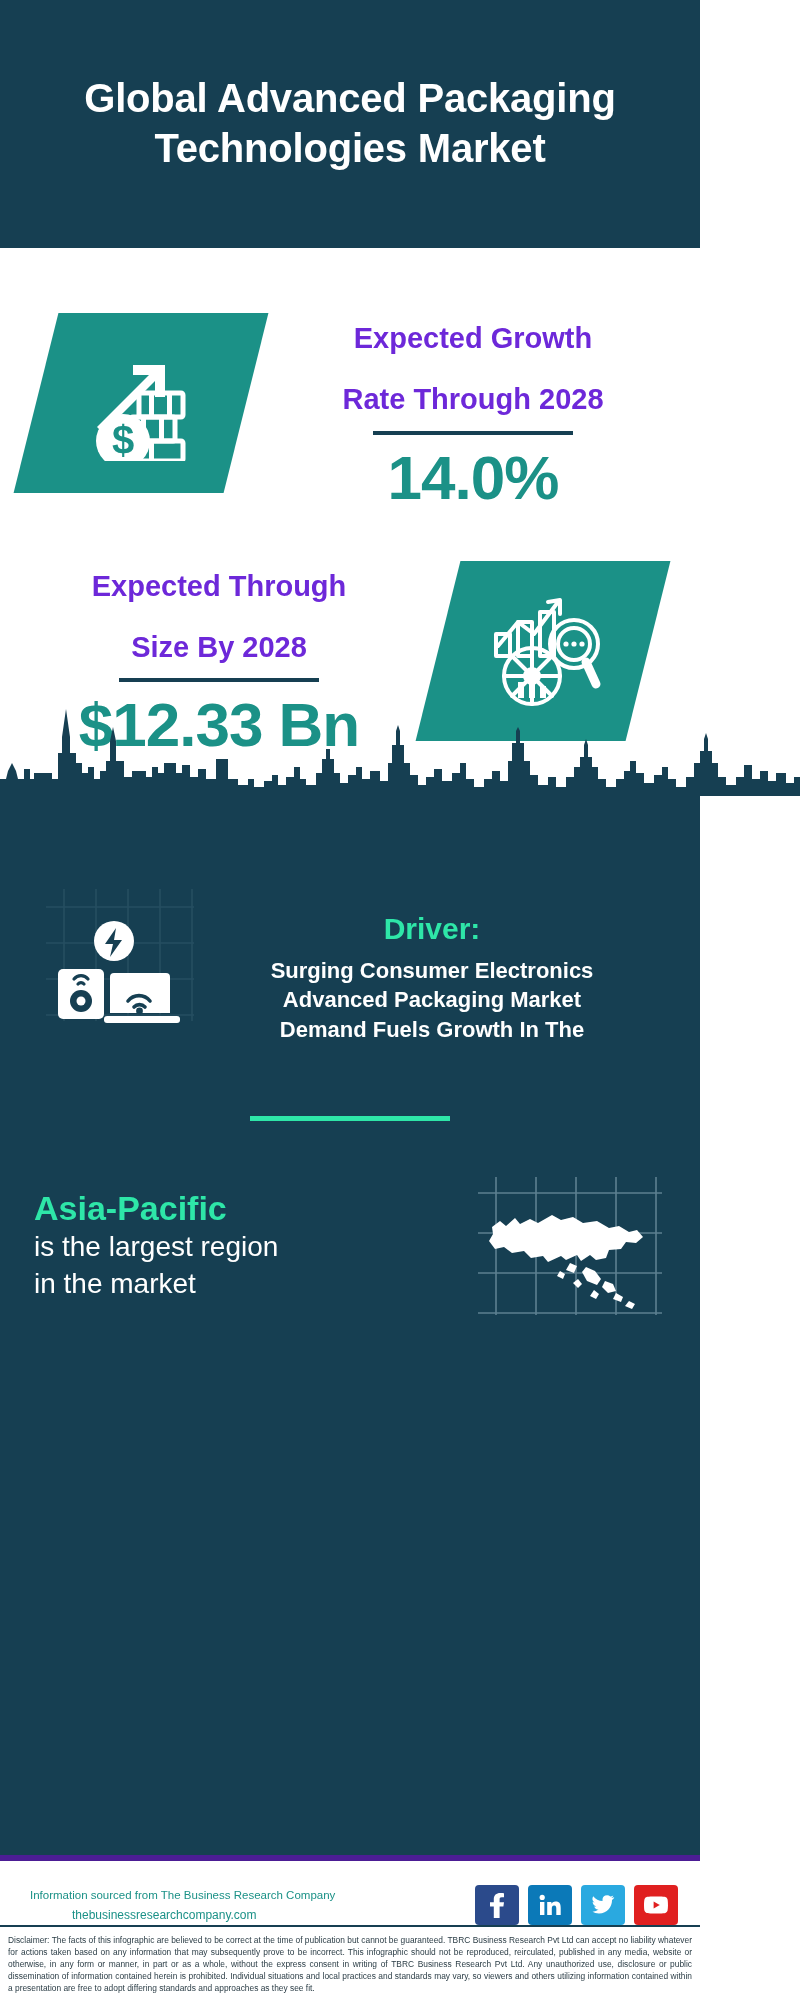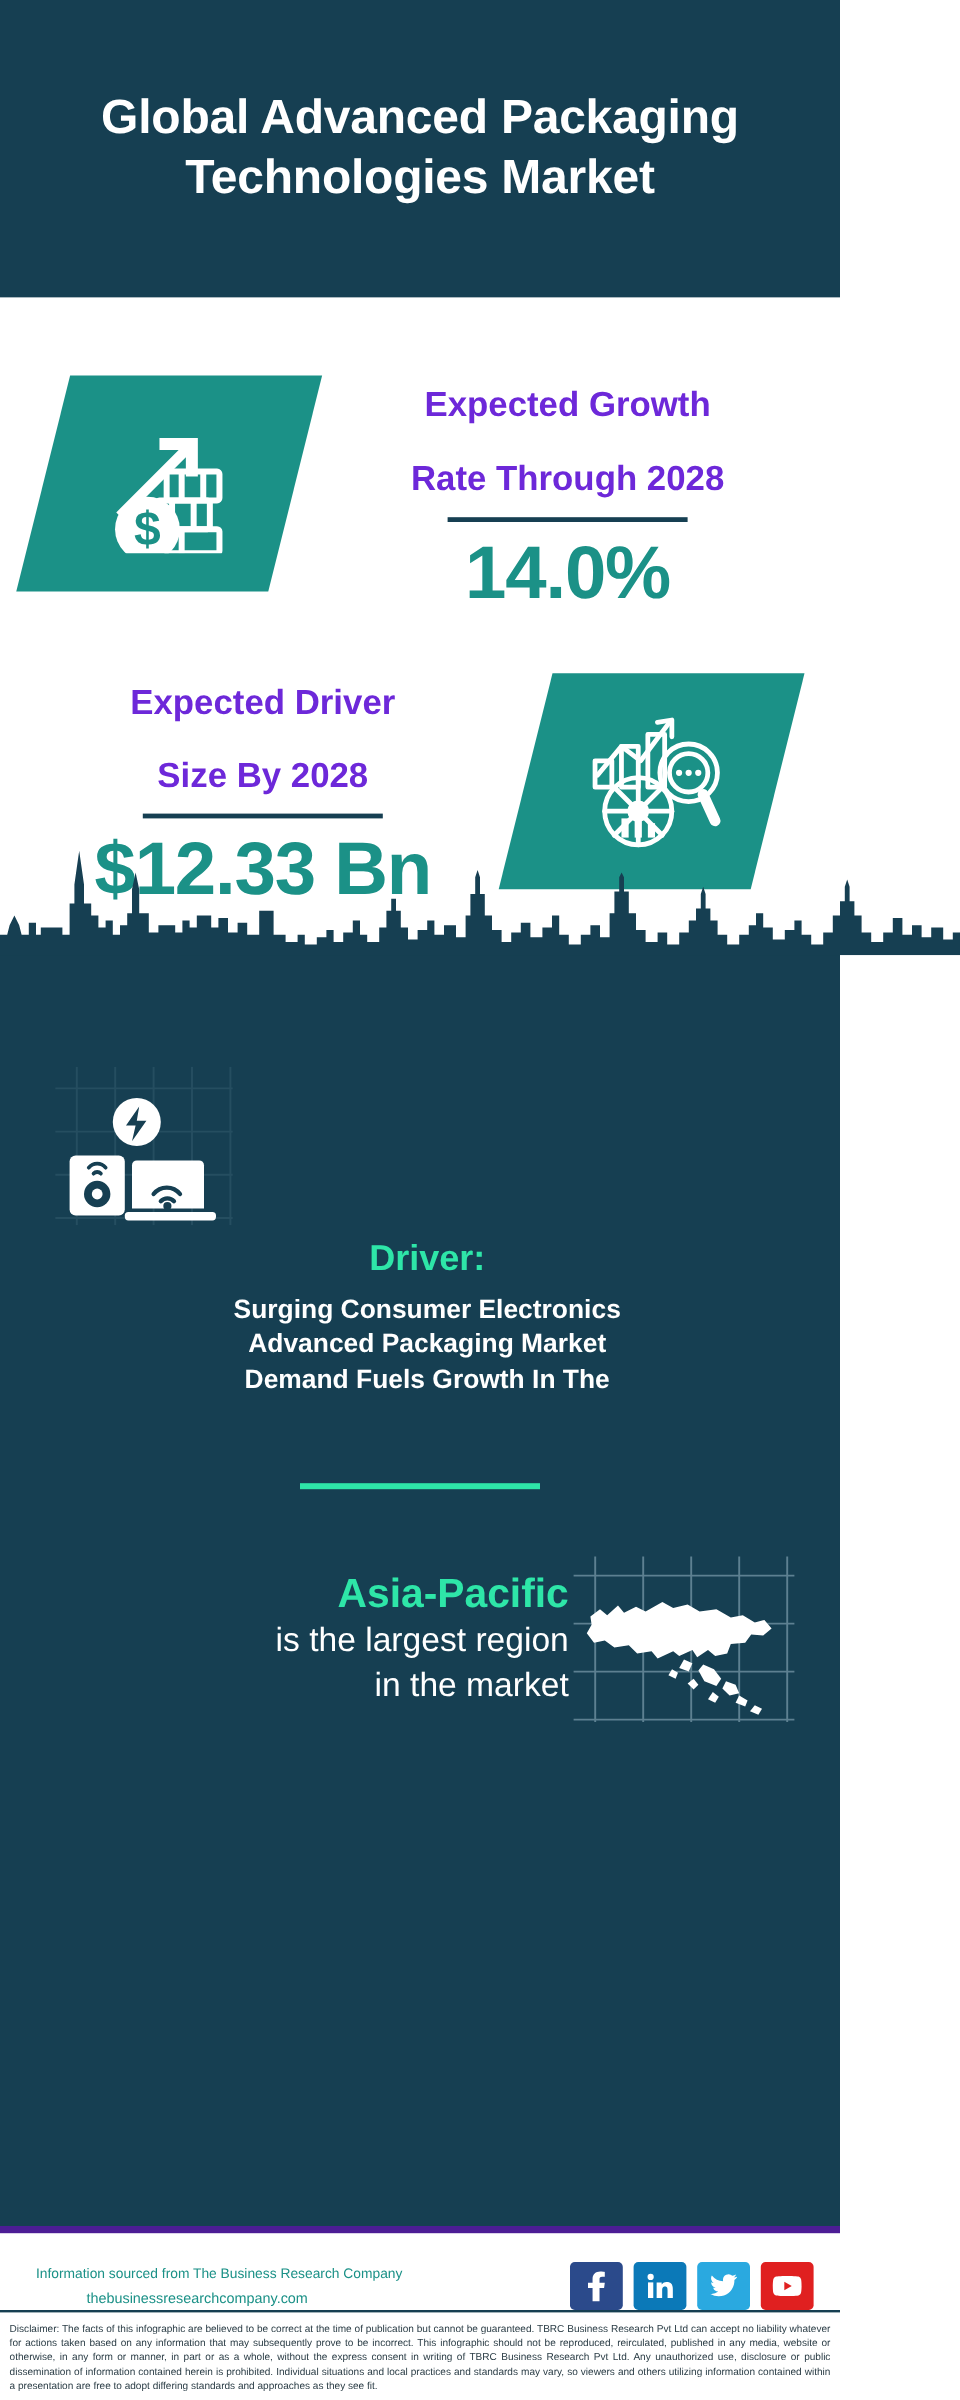--- a/index.html
+++ b/index.html
@@ -84,23 +84,22 @@
   .skyline {
     position:absolute; top:-92px; left:0; width:800px; height:95px;
     display:block;
   }
   .grid-left {
     position:absolute; left:46px; top:96px; width:148px; height:132px;
     opacity:.30;
   }
 
   .driver {
-    display:flex; 
+    display:flex; align-items:center;
     padding:112px 30px 0 36px;
-    flex-direction:column;
   }
   .driver-icon { flex:0 0 auto; width:152px; height:120px; position:relative; }
   .driver-text { flex:1 1 auto; text-align:center; padding-left:6px; }
   .driver-title {
     color:#2ee6a8;
     font-size:30px; font-weight:bold; line-height:1.2;
     margin-bottom:9px;
     font-stretch:condensed;
   }
   .driver-body {
@@ -111,21 +110,21 @@
 
   .divider {
     width:200px; height:5px; background:#2ee6a8;
     margin:72px auto 0 auto;
   }
 
   .region {
     display:flex; align-items:center;
     padding:50px 36px 0 34px;
   }
-  .region-text { flex:1 1 auto; text-align:right; }
+  .region-text { flex:1 1 auto; text-align:left; }
   .region-title {
     color:#2ee6a8;
     font-size:34px; font-weight:bold; line-height:1.2;
     font-stretch:condensed;
   }
   .region-sub {
     color:#ffffff;
     font-size:28px; font-weight:normal; line-height:1.32;
     font-stretch:condensed;
   }
@@ -199,21 +198,21 @@
       <div class="stat-text">
         <div class="stat-label">Expected Growth</div>
         <div class="stat-label">Rate Through 2028</div>
         <div class="rule"></div>
         <div class="stat-value">14.0%</div>
       </div>
     </div>
 
     <div class="stat-row stat-row-2">
       <div class="stat-text">
-        <div class="stat-label">Expected Driver</div>
+        <div class="stat-label">Expected Through</div>
         <div class="stat-label">Size By 2028</div>
         <div class="rule"></div>
         <div class="stat-value">$12.33 Bn</div>
       </div>
       <div class="para right">
         <span class="ico">
           <svg width="122" height="118" viewBox="0 0 122 118">
             <g fill="none" stroke="#ffffff" stroke-width="4" stroke-linecap="round" stroke-linejoin="round">
               <polyline points="16,56 36,32 52,44 76,12"></polyline>
               <polyline points="66,12 78,10 78,24"></polyline>

